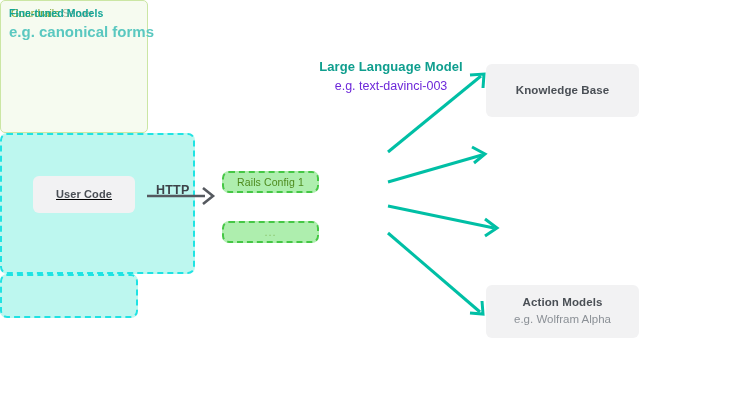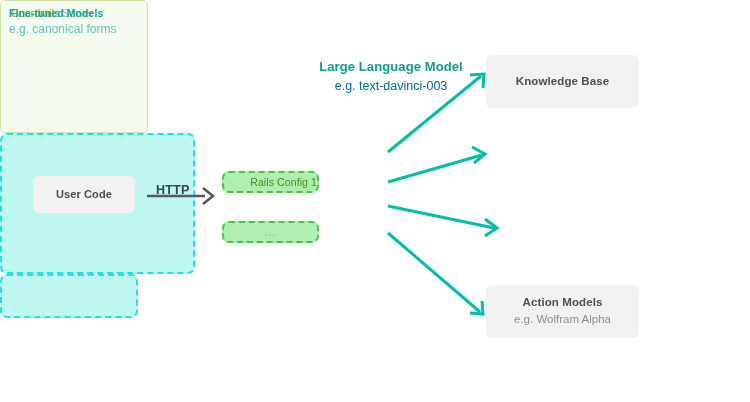--- a/index.html
+++ b/index.html
@@ -43,27 +43,27 @@
   .grey-sub {
     font-size: 11.5px;
     font-weight: normal;
     color: #8b9096;
     line-height: 1.45;
   }
 
   
   #user-code {
     left: 33px;  top: 176px;
-    width: 102px; height: 37px;
+    width: 102px; height: 37px; text-decoration: underline;
   }
   #user-code .grey-title { font-size: 11px; }
 
   
   #knowledge-base {
-    left: 486px; top: 55px;
+    left: 486px; top: 64px;
     width: 153px; height: 53px;
   }
   
   #action-space {
     left: 486px; top: 285px;
     width: 153px; height: 53px;
   }
 
   
   #guardrails-server {
@@ -100,21 +100,21 @@
     background: #aeeeae;
     border: 2px dashed #45c745;
     border-radius: 7px;
     display: flex;
     align-items: center;
     justify-content: center;
     font-size: 10.5px;
     color: #4e8b1e;
     letter-spacing: 0.1px;
   }
-  #pill-1 { top: 171px; justify-content: flex-end; }
+  #pill-1 { top: 171px; }
   #pill-2 { top: 196px; }
   #pill-3 { top: 221px; }
   #pill-3 .ellipsis {
     color: #8ac46a;
     font-size: 11px;
     letter-spacing: 1px;
     line-height: 0.6;
   }
 
   
@@ -136,21 +136,21 @@
   #llm-title {
     font-size: 13px;
     font-weight: bold;
     color: #0f9e8e;
     line-height: 1.5;
     letter-spacing: 0.1px;
   }
   #llm-sub {
     font-size: 12.5px;
     font-weight: normal;
-    color: #0369a1;
+    color: #6d28d9;
     line-height: 1.45;
   }
 
   
   #fine-tuned-box {
     left: 489px; top: 127px;
     width: 134px; height: 40px;
     background: #bdf7ef;
     border: 2px dashed #1fe3e3;
     border-radius: 7px;
@@ -162,22 +162,22 @@
     text-align: left;
   }
   #fine-tuned-title {
     font-size: 10.5px;
     font-weight: bold;
     color: #12a597;
     line-height: 1.4;
     letter-spacing: 0.1px;
   }
   #fine-tuned-sub {
-    font-size: 12px;
-    font-weight: normal;
+    font-size: 15px;
+    font-weight: bold;
     color: #5ac8c0;
     line-height: 1.4;
   }
 
   
   #arrows {
     position: absolute;
     left: 0; top: 0;
     width: 750px; height: 402px;
     pointer-events: none;

